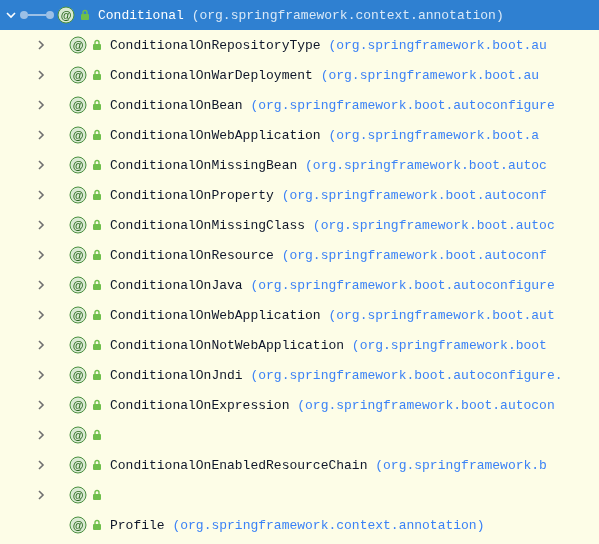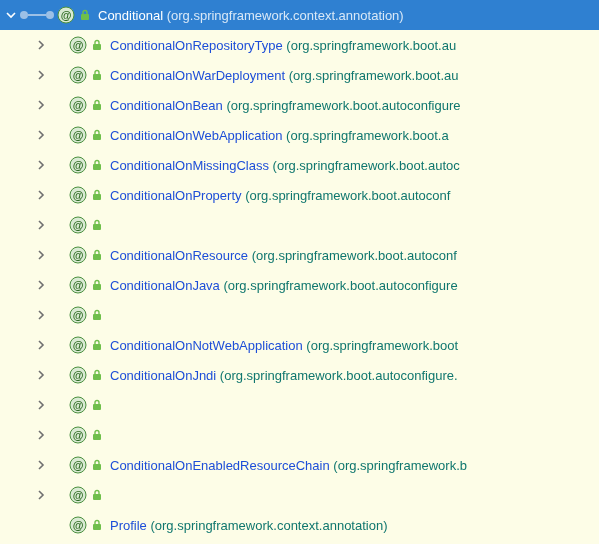--- a/index.html
+++ b/index.html
@@ -52,24 +52,25 @@
     width: 14px;
     height: 14px;
     display: flex;
     align-items: center;
     justify-content: center;
     flex-shrink: 0;
     margin-right: 6px;
   }
   .row .label {
     white-space: nowrap;
-  }
-  .row .name { color: #1d4ed8; }
+    font-family: Liberation Mono, monospace;
+  }
+  .row .name { color: #0f172a; }
   .row.selected .name { color: #fff; }
-  .row .pkg { color: #0f766e; }
+  .row .pkg { color: #3b82f6; }
   .row.selected .pkg { color: #d9e8f7; }
 
   
   .root-connect {
     width: 34px;
     height: 20px;
     display: flex;
     align-items: center;
     flex-shrink: 0;
     margin-right: 2px;
@@ -221,20 +222,64 @@
             <circle cx="9" cy="9" r="8" fill="#d9ead3" stroke="#4a8f3e" stroke-width="1"></circle>
             <text x="9" y="13" text-anchor="middle" font-size="11" font-weight="bold" fill="#2e6b22" font-family="Arial">@</text>
           </svg>
         </span>
         <span class="lock">
           <svg width="12" height="12" viewBox="0 0 12 12">
             <rect x="2" y="5" width="8" height="6" rx="1" fill="#6fbf4a"></rect>
             <path d="M4 5 V3.5 a2 2 0 0 1 4 0 V5" stroke="#6fbf4a" stroke-width="1.4" fill="none"></path>
           </svg>
         </span>
+        <span class="label"><span class="name">ConditionalOnMissingBean</span> <span class="pkg">(org.springframework.boot.autoc</span></span>
+      </div>
+      <div class="row">
+        <span class="indent" style="width: 30px;"></span>
+        <span class="arrow">
+          <svg width="10" height="10" viewBox="0 0 10 10">
+            <path d="M3 1 L7 5 L3 9" stroke="#707070" stroke-width="1.6" fill="none"></path>
+          </svg>
+        </span>
+        <span class="indent" style="width: 18px;"></span>
+        <span class="icon">
+          <svg width="18" height="18" viewBox="0 0 18 18">
+            <circle cx="9" cy="9" r="8" fill="#d9ead3" stroke="#4a8f3e" stroke-width="1"></circle>
+            <text x="9" y="13" text-anchor="middle" font-size="11" font-weight="bold" fill="#2e6b22" font-family="Arial">@</text>
+          </svg>
+        </span>
+        <span class="lock">
+          <svg width="12" height="12" viewBox="0 0 12 12">
+            <rect x="2" y="5" width="8" height="6" rx="1" fill="#6fbf4a"></rect>
+            <path d="M4 5 V3.5 a2 2 0 0 1 4 0 V5" stroke="#6fbf4a" stroke-width="1.4" fill="none"></path>
+          </svg>
+        </span>
+        <span class="label"><span class="name">ConditionalOnProperty</span> <span class="pkg">(org.springframework.boot.autoconf</span></span>
+      </div>
+      <div class="row">
+        <span class="indent" style="width: 30px;"></span>
+        <span class="arrow">
+          <svg width="10" height="10" viewBox="0 0 10 10">
+            <path d="M3 1 L7 5 L3 9" stroke="#707070" stroke-width="1.6" fill="none"></path>
+          </svg>
+        </span>
+        <span class="indent" style="width: 18px;"></span>
+        <span class="icon">
+          <svg width="18" height="18" viewBox="0 0 18 18">
+            <circle cx="9" cy="9" r="8" fill="#d9ead3" stroke="#4a8f3e" stroke-width="1"></circle>
+            <text x="9" y="13" text-anchor="middle" font-size="11" font-weight="bold" fill="#2e6b22" font-family="Arial">@</text>
+          </svg>
+        </span>
+        <span class="lock">
+          <svg width="12" height="12" viewBox="0 0 12 12">
+            <rect x="2" y="5" width="8" height="6" rx="1" fill="#6fbf4a"></rect>
+            <path d="M4 5 V3.5 a2 2 0 0 1 4 0 V5" stroke="#6fbf4a" stroke-width="1.4" fill="none"></path>
+          </svg>
+        </span>
         <span class="label"><span class="name">ConditionalOnMissingClass</span> <span class="pkg">(org.springframework.boot.autoc</span></span>
       </div>
       <div class="row">
         <span class="indent" style="width: 30px;"></span>
         <span class="arrow">
           <svg width="10" height="10" viewBox="0 0 10 10">
             <path d="M3 1 L7 5 L3 9" stroke="#707070" stroke-width="1.6" fill="none"></path>
           </svg>
         </span>
         <span class="indent" style="width: 18px;"></span>
@@ -243,63 +288,20 @@
             <circle cx="9" cy="9" r="8" fill="#d9ead3" stroke="#4a8f3e" stroke-width="1"></circle>
             <text x="9" y="13" text-anchor="middle" font-size="11" font-weight="bold" fill="#2e6b22" font-family="Arial">@</text>
           </svg>
         </span>
         <span class="lock">
           <svg width="12" height="12" viewBox="0 0 12 12">
             <rect x="2" y="5" width="8" height="6" rx="1" fill="#6fbf4a"></rect>
             <path d="M4 5 V3.5 a2 2 0 0 1 4 0 V5" stroke="#6fbf4a" stroke-width="1.4" fill="none"></path>
           </svg>
         </span>
-        <span class="label"><span class="name">ConditionalOnProperty</span> <span class="pkg">(org.springframework.boot.autoconf</span></span>
-      </div>
-      <div class="row">
-        <span class="indent" style="width: 30px;"></span>
-        <span class="arrow">
-          <svg width="10" height="10" viewBox="0 0 10 10">
-            <path d="M3 1 L7 5 L3 9" stroke="#707070" stroke-width="1.6" fill="none"></path>
-          </svg>
-        </span>
-        <span class="indent" style="width: 18px;"></span>
-        <span class="icon">
-          <svg width="18" height="18" viewBox="0 0 18 18">
-            <circle cx="9" cy="9" r="8" fill="#d9ead3" stroke="#4a8f3e" stroke-width="1"></circle>
-            <text x="9" y="13" text-anchor="middle" font-size="11" font-weight="bold" fill="#2e6b22" font-family="Arial">@</text>
-          </svg>
-        </span>
-        <span class="lock">
-          <svg width="12" height="12" viewBox="0 0 12 12">
-            <rect x="2" y="5" width="8" height="6" rx="1" fill="#6fbf4a"></rect>
-            <path d="M4 5 V3.5 a2 2 0 0 1 4 0 V5" stroke="#6fbf4a" stroke-width="1.4" fill="none"></path>
-          </svg>
-        </span>
-      </div>
-      <div class="row">
-        <span class="indent" style="width: 30px;"></span>
-        <span class="arrow">
-          <svg width="10" height="10" viewBox="0 0 10 10">
-            <path d="M3 1 L7 5 L3 9" stroke="#707070" stroke-width="1.6" fill="none"></path>
-          </svg>
-        </span>
-        <span class="indent" style="width: 18px;"></span>
-        <span class="icon">
-          <svg width="18" height="18" viewBox="0 0 18 18">
-            <circle cx="9" cy="9" r="8" fill="#d9ead3" stroke="#4a8f3e" stroke-width="1"></circle>
-            <text x="9" y="13" text-anchor="middle" font-size="11" font-weight="bold" fill="#2e6b22" font-family="Arial">@</text>
-          </svg>
-        </span>
-        <span class="lock">
-          <svg width="12" height="12" viewBox="0 0 12 12">
-            <rect x="2" y="5" width="8" height="6" rx="1" fill="#6fbf4a"></rect>
-            <path d="M4 5 V3.5 a2 2 0 0 1 4 0 V5" stroke="#6fbf4a" stroke-width="1.4" fill="none"></path>
-          </svg>
-        </span>
         <span class="label"><span class="name">ConditionalOnResource</span> <span class="pkg">(org.springframework.boot.autoconf</span></span>
       </div>
       <div class="row">
         <span class="indent" style="width: 30px;"></span>
         <span class="arrow">
           <svg width="10" height="10" viewBox="0 0 10 10">
             <path d="M3 1 L7 5 L3 9" stroke="#707070" stroke-width="1.6" fill="none"></path>
           </svg>
         </span>
         <span class="indent" style="width: 18px;"></span>
@@ -330,20 +332,21 @@
             <circle cx="9" cy="9" r="8" fill="#d9ead3" stroke="#4a8f3e" stroke-width="1"></circle>
             <text x="9" y="13" text-anchor="middle" font-size="11" font-weight="bold" fill="#2e6b22" font-family="Arial">@</text>
           </svg>
         </span>
         <span class="lock">
           <svg width="12" height="12" viewBox="0 0 12 12">
             <rect x="2" y="5" width="8" height="6" rx="1" fill="#6fbf4a"></rect>
             <path d="M4 5 V3.5 a2 2 0 0 1 4 0 V5" stroke="#6fbf4a" stroke-width="1.4" fill="none"></path>
           </svg>
         </span>
+        <span class="label"><span class="name">ConditionalOnWebApplication</span> <span class="pkg">(org.springframework.boot.aut</span></span>
       </div>
       <div class="row">
         <span class="indent" style="width: 30px;"></span>
         <span class="arrow">
           <svg width="10" height="10" viewBox="0 0 10 10">
             <path d="M3 1 L7 5 L3 9" stroke="#707070" stroke-width="1.6" fill="none"></path>
           </svg>
         </span>
         <span class="indent" style="width: 18px;"></span>
         <span class="icon">
@@ -395,20 +398,21 @@
             <circle cx="9" cy="9" r="8" fill="#d9ead3" stroke="#4a8f3e" stroke-width="1"></circle>
             <text x="9" y="13" text-anchor="middle" font-size="11" font-weight="bold" fill="#2e6b22" font-family="Arial">@</text>
           </svg>
         </span>
         <span class="lock">
           <svg width="12" height="12" viewBox="0 0 12 12">
             <rect x="2" y="5" width="8" height="6" rx="1" fill="#6fbf4a"></rect>
             <path d="M4 5 V3.5 a2 2 0 0 1 4 0 V5" stroke="#6fbf4a" stroke-width="1.4" fill="none"></path>
           </svg>
         </span>
+        <span class="label"><span class="name">ConditionalOnExpression</span> <span class="pkg">(org.springframework.boot.autocon</span></span>
       </div>
       <div class="row">
         <span class="indent" style="width: 30px;"></span>
         <span class="arrow">
           <svg width="10" height="10" viewBox="0 0 10 10">
             <path d="M3 1 L7 5 L3 9" stroke="#707070" stroke-width="1.6" fill="none"></path>
           </svg>
         </span>
         <span class="indent" style="width: 18px;"></span>
         <span class="icon">

